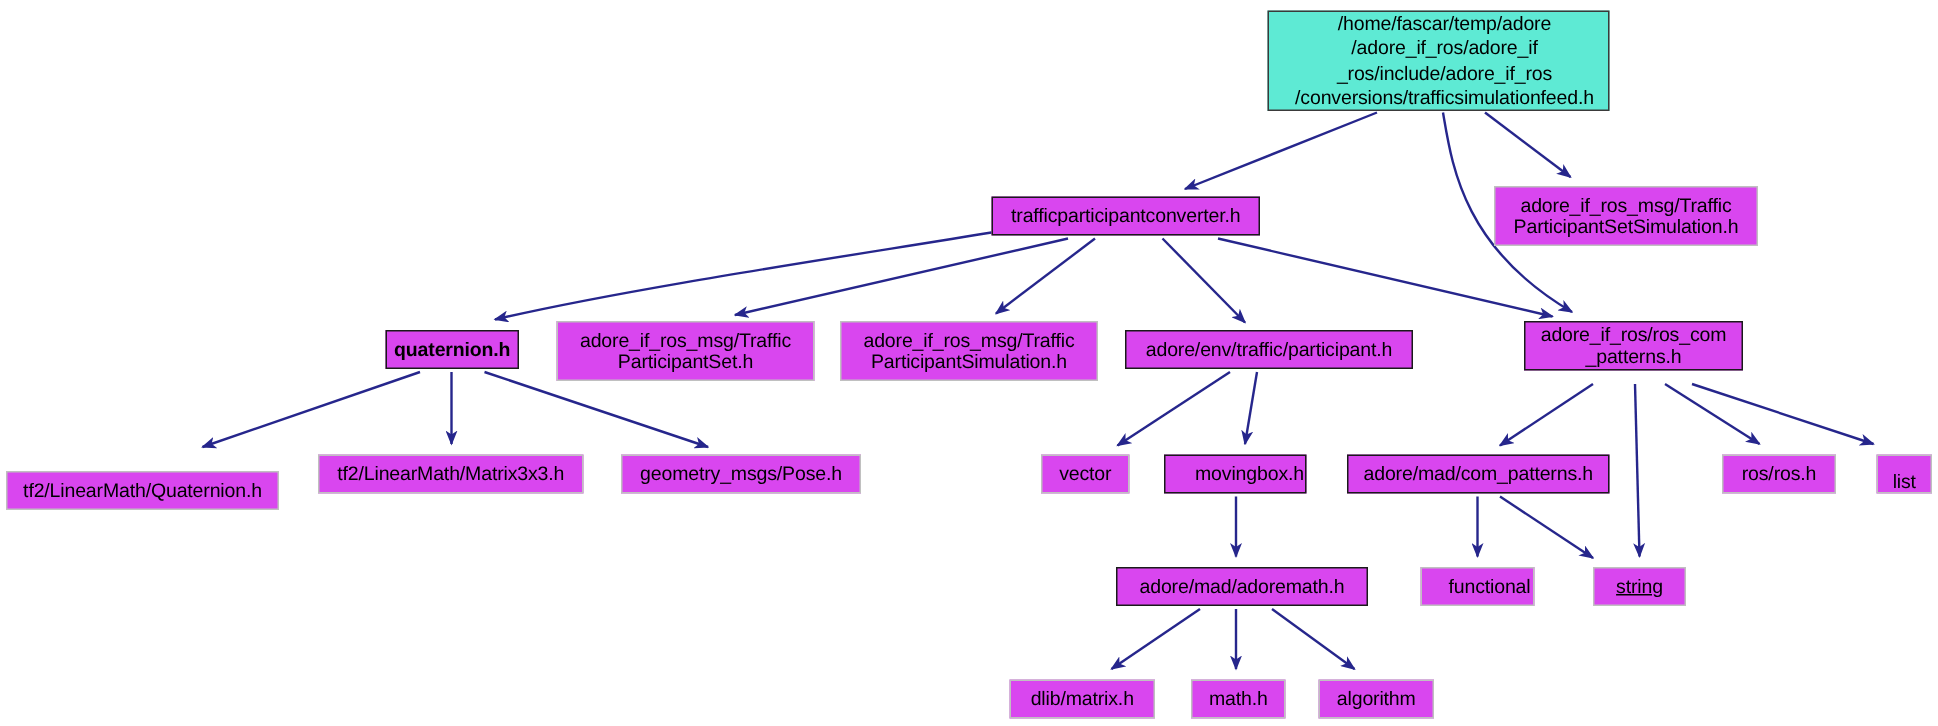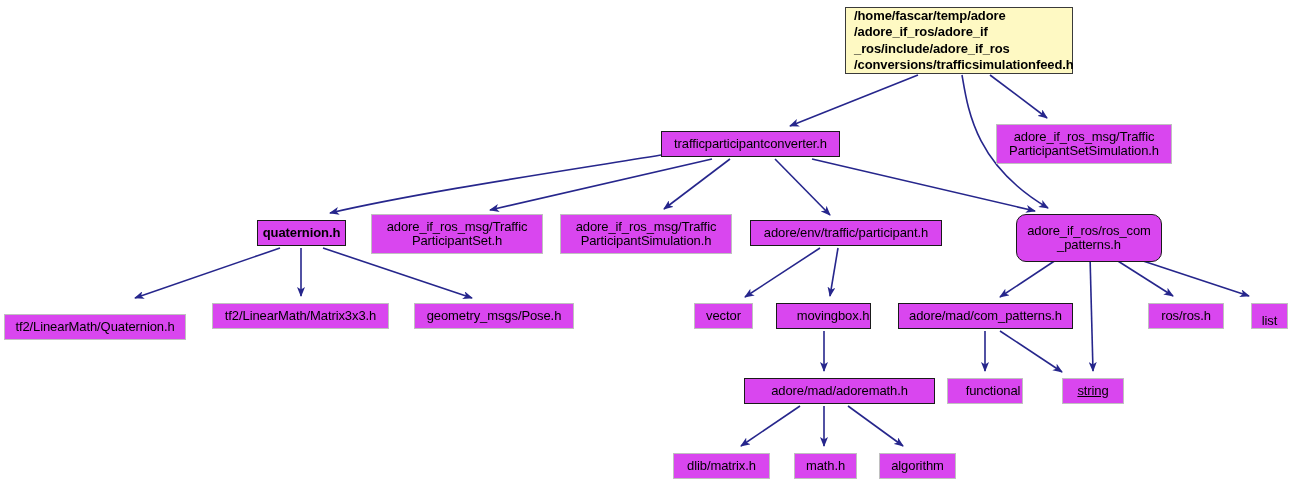--- a/index.html
+++ b/index.html
@@ -36,27 +36,26 @@
     color: #000000;
     background: #d946ef;
     border: 1px solid #c0c0c0;
     white-space: pre-line;
     letter-spacing: -0.1px;
   }
   .node.bold-border {
     border: 1.6px solid #1a1a1a;
   }
   .node.root {
-    background: #fef9c3;
+    background: #5eead4;
     border: 1.6px solid #3a3a3a;
-    text-align: left;
+    text-align: center;
     justify-content: flex-start;
     padding-left: 8px;
     line-height: 16.2px;
-    font-weight: bold;
   }
   .node-label {
     display: block;
     width: 100%;
   }
 </style>
 </head>
 <body>
 
 <div id="graph-canvas">
@@ -99,30 +98,30 @@
 /conversions/trafficsimulationfeed.h</span></div>
       <div class="node bold-border" style="left: 661px; top: 131px; width: 179px; height: 26px;"><span class="node-label">trafficparticipantconverter.h</span></div>
       <div class="node" style="left: 996px; top: 124px; width: 176px; height: 40px;"><span class="node-label">adore_if_ros_msg/Traffic
 ParticipantSetSimulation.h</span></div>
       <div class="node bold-border" style="left: 257px; top: 220px; width: 89px; height: 26px; font-weight: bold;"><span class="node-label">quaternion.h</span></div>
       <div class="node" style="left: 371px; top: 214px; width: 172px; height: 40px;"><span class="node-label">adore_if_ros_msg/Traffic
 ParticipantSet.h</span></div>
       <div class="node" style="left: 560px; top: 214px; width: 172px; height: 40px;"><span class="node-label">adore_if_ros_msg/Traffic
 ParticipantSimulation.h</span></div>
       <div class="node bold-border" style="left: 750px; top: 220px; width: 192px; height: 26px;"><span class="node-label">adore/env/traffic/participant.h</span></div>
-      <div class="node bold-border" style="left: 1016px; top: 214px; width: 146px; height: 48px; border-radius: 10px;"><span class="node-label">adore_if_ros/ros_com
+      <div class="node bold-border" style="left: 1016px; top: 214px; width: 146px; height: 33px;"><span class="node-label">adore_if_ros/ros_com
 _patterns.h</span></div>
       <div class="node" style="left: 4px; top: 303px; width: 182px; height: 26px; margin-top: 11px;"><span class="node-label">tf2/LinearMath/Quaternion.h</span></div>
       <div class="node" style="left: 212px; top: 303px; width: 177px; height: 26px;"><span class="node-label">tf2/LinearMath/Matrix3x3.h</span></div>
       <div class="node" style="left: 414px; top: 303px; width: 160px; height: 26px;"><span class="node-label">geometry_msgs/Pose.h</span></div>
       <div class="node" style="left: 694px; top: 303px; width: 59px; height: 26px;"><span class="node-label">vector</span></div>
       <div class="node bold-border" style="left: 776px; top: 303px; width: 95px; height: 26px; padding-left: 19px;"><span class="node-label">movingbox.h</span></div>
       <div class="node bold-border" style="left: 898px; top: 303px; width: 175px; height: 26px;"><span class="node-label">adore/mad/com_patterns.h</span></div>
       <div class="node" style="left: 1148px; top: 303px; width: 76px; height: 26px;"><span class="node-label">ros/ros.h</span></div>
       <div class="node" style="left: 1251px; top: 303px; width: 37px; height: 26px; align-items: flex-end;"><span class="node-label">list</span></div>
-      <div class="node bold-border" style="left: 744px; top: 378px; width: 191px; height: 26px;"><span class="node-label">adore/mad/adoremath.h</span></div>
+      <div class="node bold-border" style="left: 744px; top: 378px; width: 168px; height: 26px;"><span class="node-label">adore/mad/adoremath.h</span></div>
       <div class="node" style="left: 947px; top: 378px; width: 76px; height: 26px; padding-left: 16px;"><span class="node-label">functional</span></div>
       <div class="node" style="left: 1062px; top: 378px; width: 62px; height: 26px; text-decoration: underline;"><span class="node-label">string</span></div>
       <div class="node" style="left: 673px; top: 453px; width: 97px; height: 26px;"><span class="node-label">dlib/matrix.h</span></div>
       <div class="node" style="left: 794px; top: 453px; width: 63px; height: 26px;"><span class="node-label">math.h</span></div>
       <div class="node" style="left: 879px; top: 453px; width: 77px; height: 26px;"><span class="node-label">algorithm</span></div>
     </div>
 </div>
 
 </body></html>

